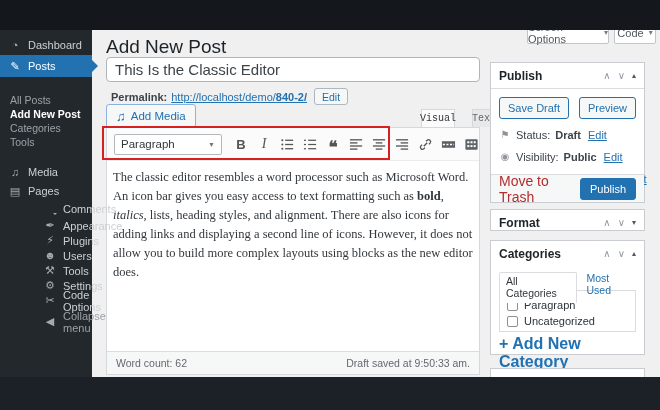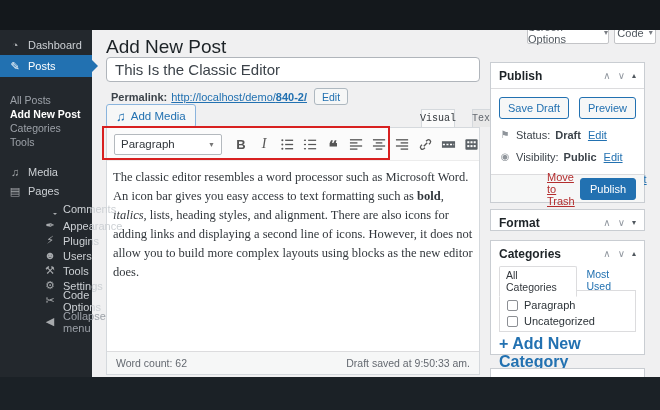--- a/index.html
+++ b/index.html
@@ -90,27 +90,27 @@
   .pub-body{padding:8px 8px 0 8px;}
   .btn-row{display:flex;justify-content:space-between;}
   .btn-secondary{height:22px;border:1px solid #2271b1;background:#f6f7f7;color:#2271b1;border-radius:3px;
     font-size:11px;padding:0 8px;cursor:pointer;font-family:inherit;}
   .misc-row{display:flex;align-items:center;gap:5px;margin-top:9px;font-size:11px;color:#3c434a;height:13px;}
   .misc-glyph{width:12px;flex:none;text-align:center;color:#8f959b;font-size:10px;}
   .misc-row b{font-weight:bold;}
   .edit-link{color:#2271b1;text-decoration:underline;cursor:pointer;margin-left:2px;}
   .pub-footer{position:absolute;left:0;right:0;bottom:0;height:27px;background:#f6f7f7;border-top:1px solid #dcdcde;
     display:flex;align-items:center;justify-content:space-between;padding:0 8px;}
-  .trash-link{color:#b32d2e;text-decoration:underline;font-size:11px;cursor:pointer;margin-left:48px;}
+  .trash-link{color:#b32d2e;font-size:14px;cursor:pointer;}
   .btn-primary{height:22px;background:#2271b1;border:1px solid #2271b1;color:#fff;border-radius:3px;
     font-size:11px;padding:0 9px;cursor:pointer;font-family:inherit;}
   #format-panel{top:209px;height:22px;}
   #categories-panel{top:240px;height:115px;}
   .cat-body{padding:6px 8px 0 8px;}
-  .cat-tabs{display:flex;align-items:center;gap:9px;height:19px;position:relative;z-index:2;}
+  .cat-tabs{display:flex;align-items:flex-start;gap:9px;height:19px;position:relative;z-index:2;}
   .cat-tab-active{border:1px solid #dcdcde;border-bottom:1px solid #fff;background:#fff;padding:2px 6px 3px 6px;
     font-size:10.5px;color:#32373c;border-radius:2px 2px 0 0;cursor:pointer;}
   .cat-tab-link{font-size:10.5px;color:#2271b1;cursor:pointer;padding-bottom:4px;}
   .cat-list{border:1px solid #dcdcde;margin-top:-1px;padding:6px 7px 0 7px;height:42px;box-sizing:border-box;}
   .cat-item{display:flex;align-items:center;gap:6px;font-size:11px;color:#2c3338;height:16px;}
   .cat-cb{appearance:none;-webkit-appearance:none;width:11px;height:11px;border:1px solid #8c8f94;border-radius:2px;
     background:#fff;margin:0;cursor:pointer;flex:none;}
   .add-cat{margin-top:3px;display:inline-block;font-size:16px;font-weight:bold;color:#2271b1;
     cursor:pointer;}
   #stub-panel{top:368px;height:12px;}

